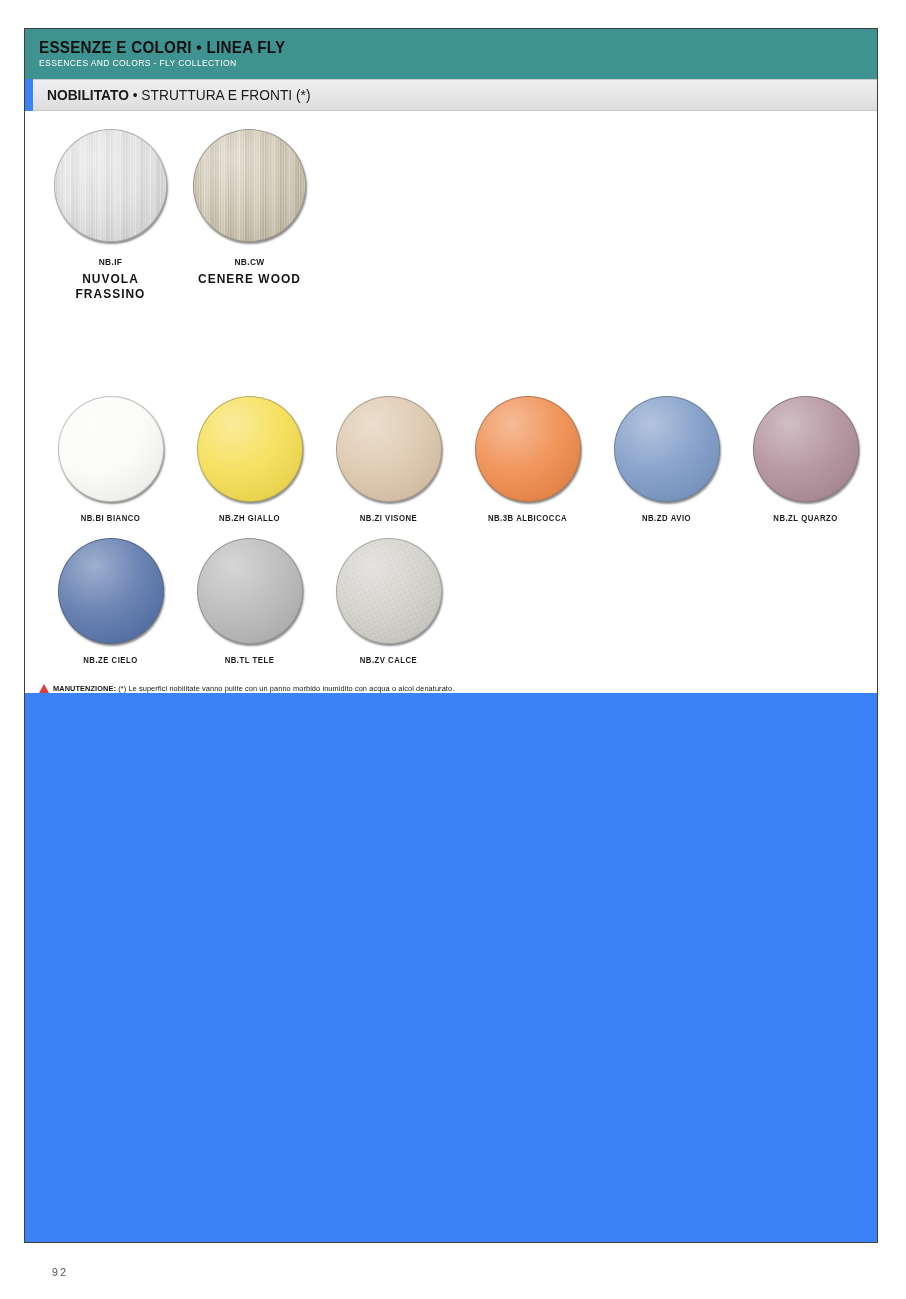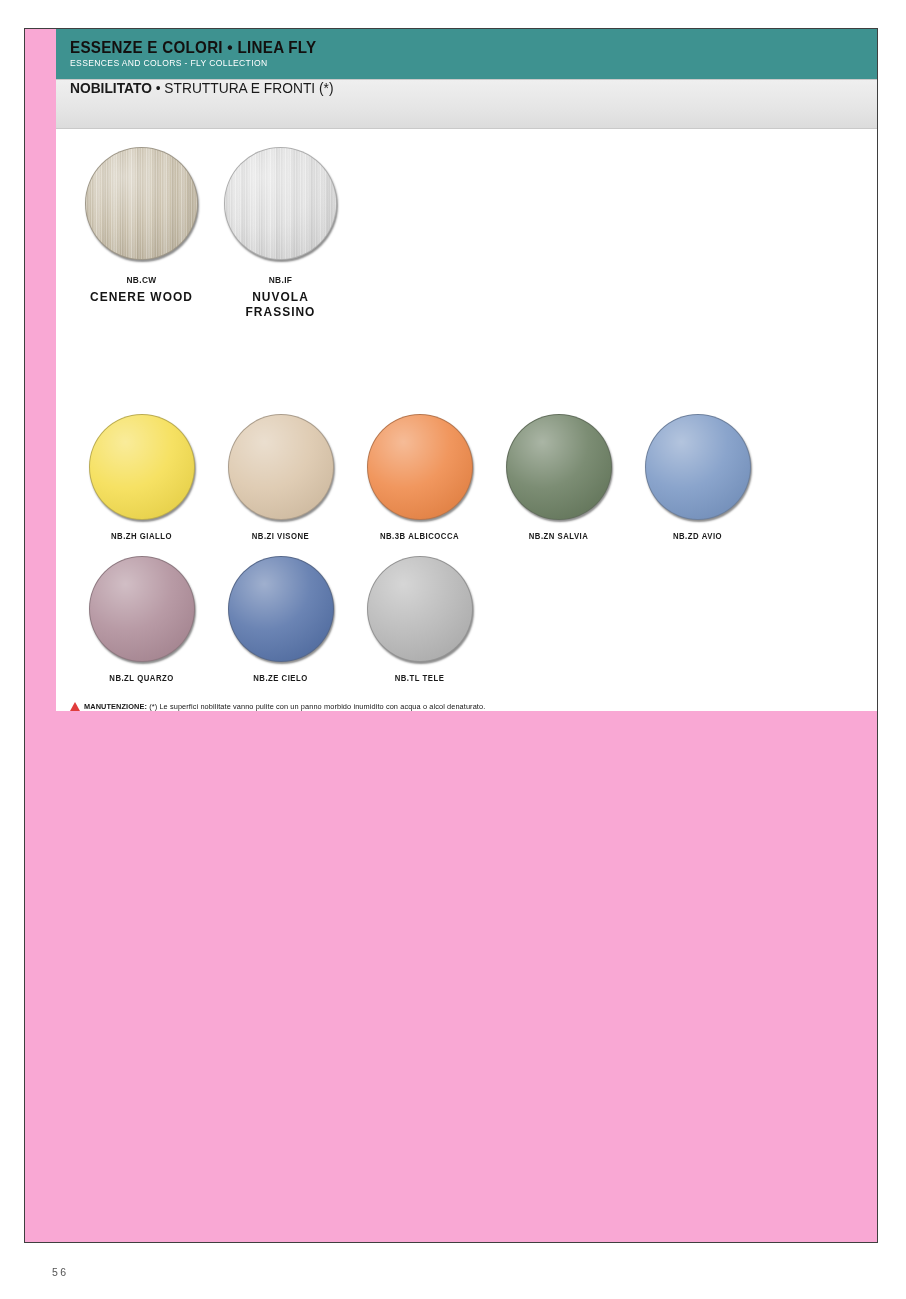--- a/index.html
+++ b/index.html
@@ -16,23 +16,22 @@
   }
 
   
   .page {
     position: absolute;
     left: 24px;
     top: 28px;
     width: 854px;
     height: 1215px;
     border: 1px solid #3f3f3f;
-    background: #f9a8d4;
-    box-sizing: border-box;
-    padding-left: 31px;
+    background: #3b82f6;
+    box-sizing: border-box;
   }
 
   
   .banner {
     background: #3e9290;
     height: 50px;
     padding: 9px 0 0 14px;
     box-sizing: border-box;
   }
   .banner-title {
@@ -57,27 +56,29 @@
     letter-spacing: 0.4px;
     line-height: 12px;
     margin-top: 1px;
     white-space: nowrap;
     transform: scaleX(0.9);
     transform-origin: left center;
   }
 
   
   .section-bar {
-    height: 50px;
+    height: 32px;
     background: linear-gradient(to bottom, #efefef 0%, #e6e6e6 55%, #dcdcdc 100%);
     border-top: 1px solid #c9c9c9;
     border-bottom: 1px solid #c9c9c9;
     display: flex;
+    align-items: center;
     padding-left: 14px;
     box-sizing: border-box;
+    margin-left: 8px;
   }
   .section-title {
     font-size: 14.5px;
     color: #1a1a1a;
     white-space: nowrap;
     transform: scaleX(0.95);
     transform-origin: left center;
   }
   .section-title b { font-weight: bold; }
   .section-title span.light { font-weight: normal; }
@@ -233,62 +234,62 @@
   <div class="section-bar">
     <div class="section-title">
       <b>NOBILITATO</b><span class="light"> • </span><span class="light">STRUTTURA E FRONTI (*)</span>
     </div>
   </div>
 
   <div class="panel">
     <div class="grid">
 
       <div class="cell">
+        <div class="disc wood" style="background:#e0e0e0;"></div>
+        <div class="code-big">NB.IF</div>
+        <div class="name-big">NUVOLA FRASSINO</div>
+      </div>
+
+      <div class="cell">
         <div class="disc wood" style="background:#cabfa8;"></div>
         <div class="code-big">NB.CW</div>
         <div class="name-big">CENERE WOOD</div>
       </div>
 
-      <div class="cell">
-        <div class="disc wood" style="background:#e0e0e0;"></div>
-        <div class="code-big">NB.IF</div>
-        <div class="name-big">NUVOLA FRASSINO</div>
-      </div>
-
     </div>
     <div class="spacer-1"></div>
   </div>
 
 
   <div class="panel">
     <div class="grid" id="ante-grid">
 
+      <div class="cell">
+        <div class="disc" style="background:#fbfbf8;"></div>
+        <div class="label-small"><span>NB.BI</span>&nbsp;<span>BIANCO</span></div>
+      </div>
 
 
       <div class="cell">
         <div class="disc" style="background:#f5de52;"></div>
         <div class="label-small"><span>NB.ZH</span>&nbsp;<span>GIALLO</span></div>
       </div>
 
       <div class="cell">
         <div class="disc" style="background:#dcc7ac;"></div>
         <div class="label-small"><span>NB.ZI</span>&nbsp;<span>VISONE</span></div>
       </div>
 
       <div class="cell">
         <div class="disc" style="background:#ef8b4c;"></div>
         <div class="label-small"><span>NB.3B</span>&nbsp;<span>ALBICOCCA</span></div>
       </div>
 
 
 
-      <div class="cell">
-        <div class="disc" style="background:#6d8064;"></div>
-        <div class="label-small"><span>NB.ZN</span>&nbsp;<span>SALVIA</span></div>
-      </div>
 
 
       <div class="cell">
         <div class="disc" style="background:#7d9ac6;"></div>
         <div class="label-small"><span>NB.ZD</span>&nbsp;<span>AVIO</span></div>
       </div>
 
       <div class="cell">
         <div class="disc" style="background:#b08f9b;"></div>
         <div class="label-small"><span>NB.ZL</span>&nbsp;<span>QUARZO</span></div>
@@ -297,24 +298,28 @@
       <div class="cell">
         <div class="disc" style="background:#5a76ab;"></div>
         <div class="label-small"><span>NB.ZE</span>&nbsp;<span>CIELO</span></div>
       </div>
 
       <div class="cell">
         <div class="disc" style="background:#b8b8b8;"></div>
         <div class="label-small"><span>NB.TL</span>&nbsp;<span>TELE</span></div>
       </div>
 
+      <div class="cell">
+        <div class="disc speckle" style="background:#d6d4cd;"></div>
+        <div class="label-small"><span>NB.ZV</span>&nbsp;<span>CALCE</span></div>
+      </div>
 
     </div>
 
     <div class="footnote">
       <span class="warn-tri"></span>
       <span class="footnote-text"><b>MANUTENZIONE:</b><span> (*) Le superfici nobilitate vanno pulite con un panno morbido inumidito con acqua o alcol denaturato.</span></span>
     </div>
   </div>
 
 </div>
 
-<div class="folio">56</div>
+<div class="folio">92</div>
 
 </body></html>

